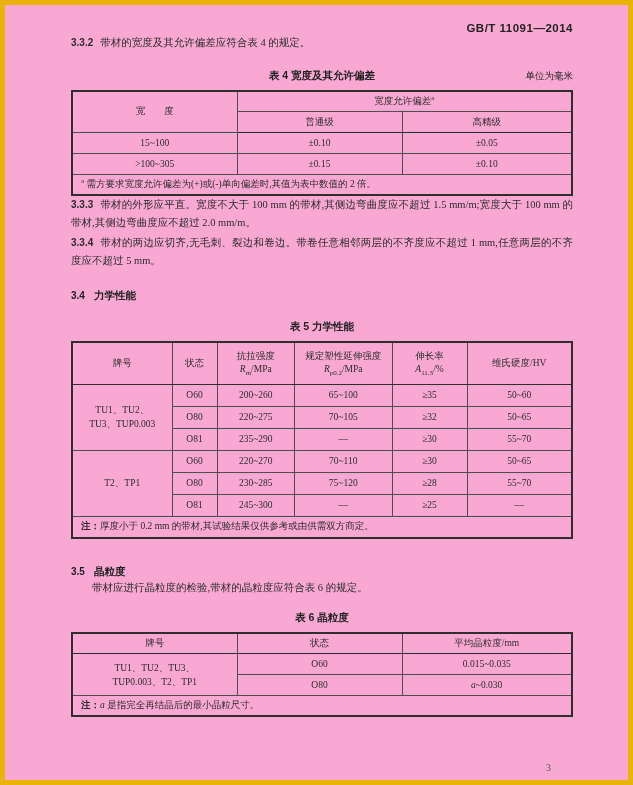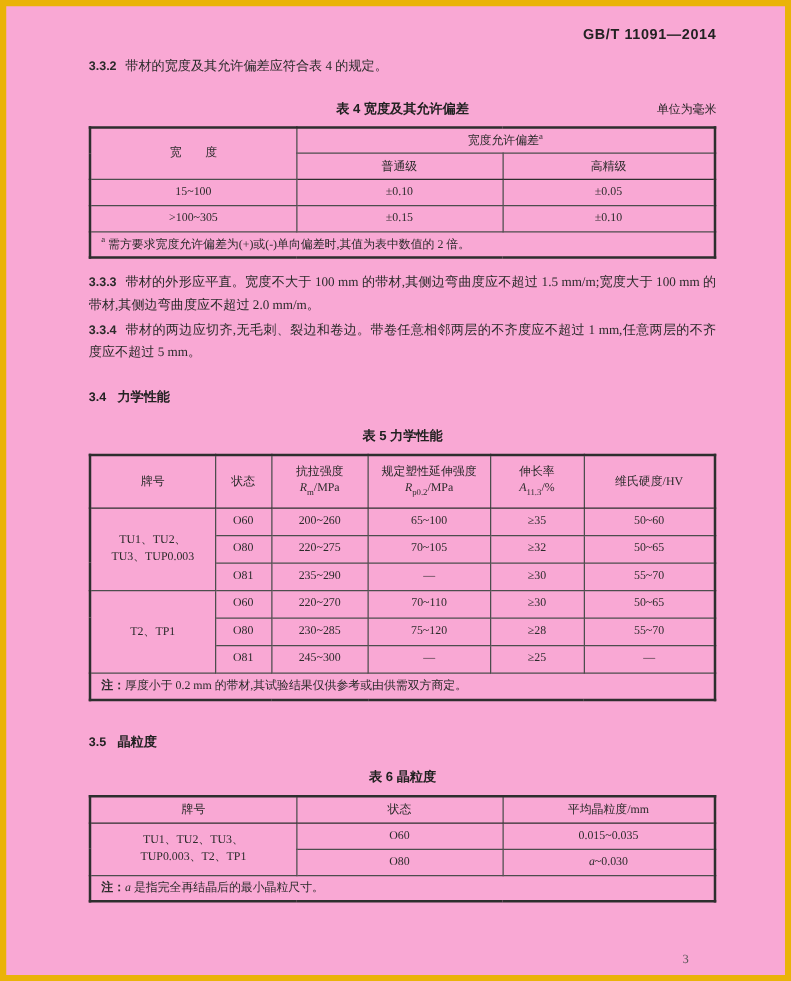--- a/index.html
+++ b/index.html
@@ -13,21 +13,21 @@
     overflow:hidden;
   }
   .content { position:absolute; left:66px; top:0; width:502px; }
 
   .doc-header {
     margin-top:17px; text-align:right;
     font-family:"Liberation Sans","DejaVu Sans",sans-serif;
     font-weight:bold; font-size:11.5px; letter-spacing:0.5px; color:#222;
   }
 
-  p.clause { margin-top:11px; font-size:10.5px; line-height:17.5px; text-align:justify; }
+  p.clause { font-size:10.5px; line-height:17.5px; text-align:justify; }
   .clause-num {
     font-family:"Liberation Sans","DejaVu Sans",sans-serif;
     font-weight:bold; margin-right:7px; font-size:10px;
   }
   p.indent { text-indent:2em; }
 
   .section-heading {
     margin-top:20px;
     font-family:"Liberation Sans","DejaVu Sans",sans-serif;
     font-weight:bold; font-size:10.5px; color:#222;
@@ -205,20 +205,21 @@
 
         <tr>
           <td colspan="6" class="note-cell"><span class="note-label">注：</span><span>厚度小于 0.2 mm 的带材,其试验结果仅供参考或由供需双方商定。</span></td>
         </tr>
       </tbody>
     </table>
 
     <h3 class="section-heading" style="margin-top:26px;">
       <span class="clause-num">3.5</span><span>晶粒度</span>
     </h3>
+    <p class="clause indent">带材应进行晶粒度的检验,带材的晶粒度应符合表 6 的规定。</p>
 
     <div class="table-caption" style="margin-top:14px;">
       <span>表 6  晶粒度</span>
     </div>
 
     <table>
       <colgroup>
           <col style="width:33%">
           <col style="width:33%">
           <col style="width:34%">

